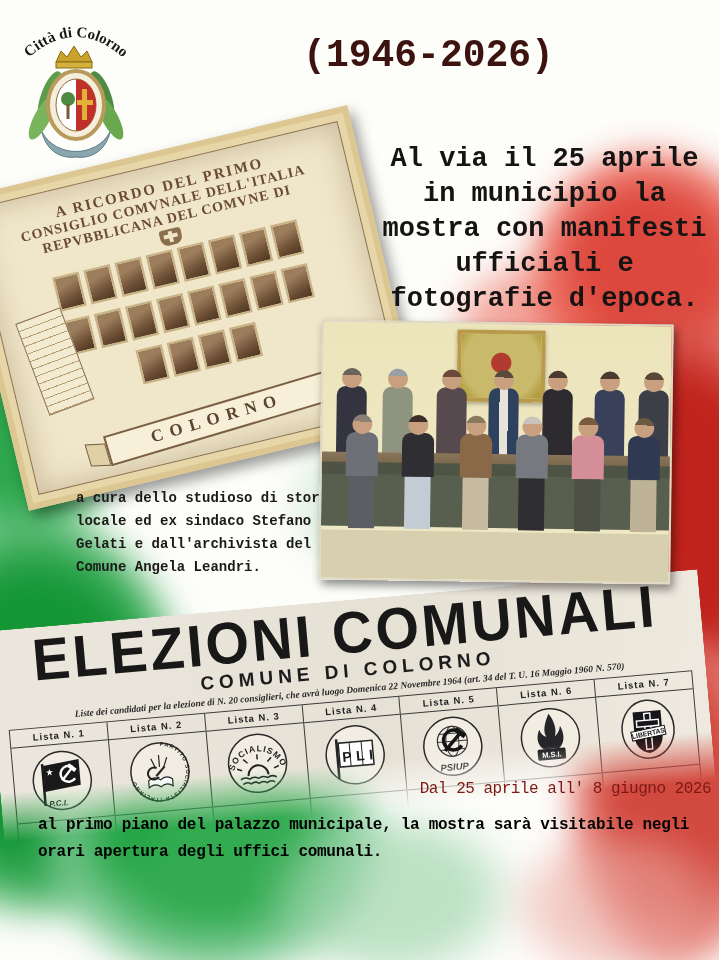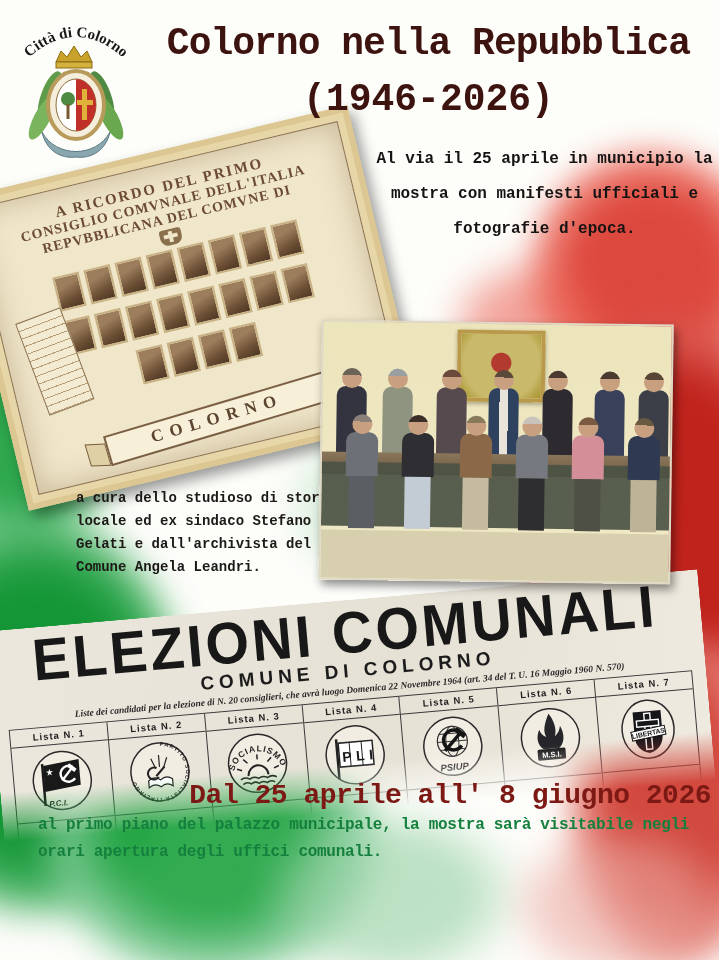--- a/index.html
+++ b/index.html
@@ -33,21 +33,21 @@
   
   .crest{left:10px;top:8px;width:132px;height:152px;z-index:4;}
 
   
   .title-wrap{left:140px;right:2px;top:22px;text-align:center;z-index:5;color:#3d1310;}
   .title-l1{font-size:38px;font-weight:bold;letter-spacing:-1px;line-height:1.15;}
   .title-l2{font-size:38px;font-weight:bold;margin-top:12px;}
 
   
   .intro{left:370px;top:142px;width:349px;text-align:center;z-index:5;
-         font-size:16px;font-weight:bold;line-height:35px;color:#161313;}
+         font-size:27px;font-weight:bold;line-height:35px;color:#161313;}
 
   
   .cert{left:-14px;top:148px;width:392px;height:308px;z-index:3;
         transform:rotate(-13.5deg);background:#e7d6a8;
         border:6px solid #dcc691;box-shadow:4px 8px 14px rgba(0,0,0,.4);}
   .cert-inner{position:absolute;inset:7px;background:#f0e6c9;border:1px solid #8a6f4d;
         box-shadow:inset 0 0 30px rgba(122,94,56,.35);}
   .cert-title{margin-top:14px;text-align:center;color:#6b4b33;
         font-family:"Liberation Serif",serif;font-weight:bold;}
   .ct1{font-size:15px;letter-spacing:2px;}
@@ -113,23 +113,23 @@
   .lcol{flex:1;border-left:1px solid #3a3a3a;display:flex;flex-direction:column;align-items:center;}
   .lcol:first-child{border-left:none;}
   .lhead{width:100%;box-sizing:border-box;text-align:center;border-bottom:1px solid #3a3a3a;
         font-family:"Liberation Sans",sans-serif;font-weight:bold;font-size:9.5px;
         letter-spacing:1px;padding:3px 0;color:#222;}
   .lsym{padding:4px 0 2px;}
   .lfoot{width:100%;height:20px;border-top:1px solid #3a3a3a;}
 
   
   .dateline{left:0;right:8px;top:780px;text-align:right;z-index:7;
-        font-size:28px;font-weight:bold;color:#7d1914;letter-spacing:-0.5px;}
+        font-size:16px;font-weight:normal;color:#7d1914;letter-spacing:-0.5px;}
   .par{left:38px;top:812px;width:672px;z-index:7;font-size:16px;font-weight:bold;
-        line-height:27px;color:#15803d;letter-spacing:-0.3px;}
+        line-height:27px;color:#000000;letter-spacing:-0.3px;}
   .par p{margin:0 0 14px;}
 
   svg text{font-family:"Liberation Sans",sans-serif;}
   .serifTxt{font-family:"Liberation Serif",serif;}
 </style>
 </head>
 <body>
 
 <div class="blob g1"></div>
 <div class="blob g2"></div>
@@ -161,21 +161,20 @@
     <path d="M66 71 A20 26 0 0 1 66 123 Z" fill="#c03028"></path>
     <rect x="72" y="81" width="5" height="31" fill="#e0b23a"></rect>
     <rect x="67" y="92" width="16" height="5" fill="#e0b23a"></rect>
     <circle cx="58" cy="91" r="7" fill="#4e8a41"></circle>
     <rect x="56.5" y="96" width="3" height="15" fill="#7a5a30"></rect>
     <path d="M32 124 C 46 150 86 150 100 124 C 96 142 82 151 66 149 C 50 151 36 142 32 124 Z" fill="#8aa7b0" stroke="#5a7a86"></path>
   </svg>
 </div>
 
 <div class="abs title-wrap">
-  <div class="title-l1">Colorno nella Repubblica</div>
   <div class="title-l2">(1946-2026)</div>
 </div>
 
 <div class="abs intro">Al via il 25 aprile in municipio la mostra con manifesti ufficiali e fotografie d'epoca.</div>
 
 <div class="abs cert">
   <div class="cert-inner">
     <div class="cert-title">
       <div class="ct1">A RICORDO DEL PRIMO</div>
       <div class="ct2">CONSIGLIO COMVNALE DELL'ITALIA</div>

